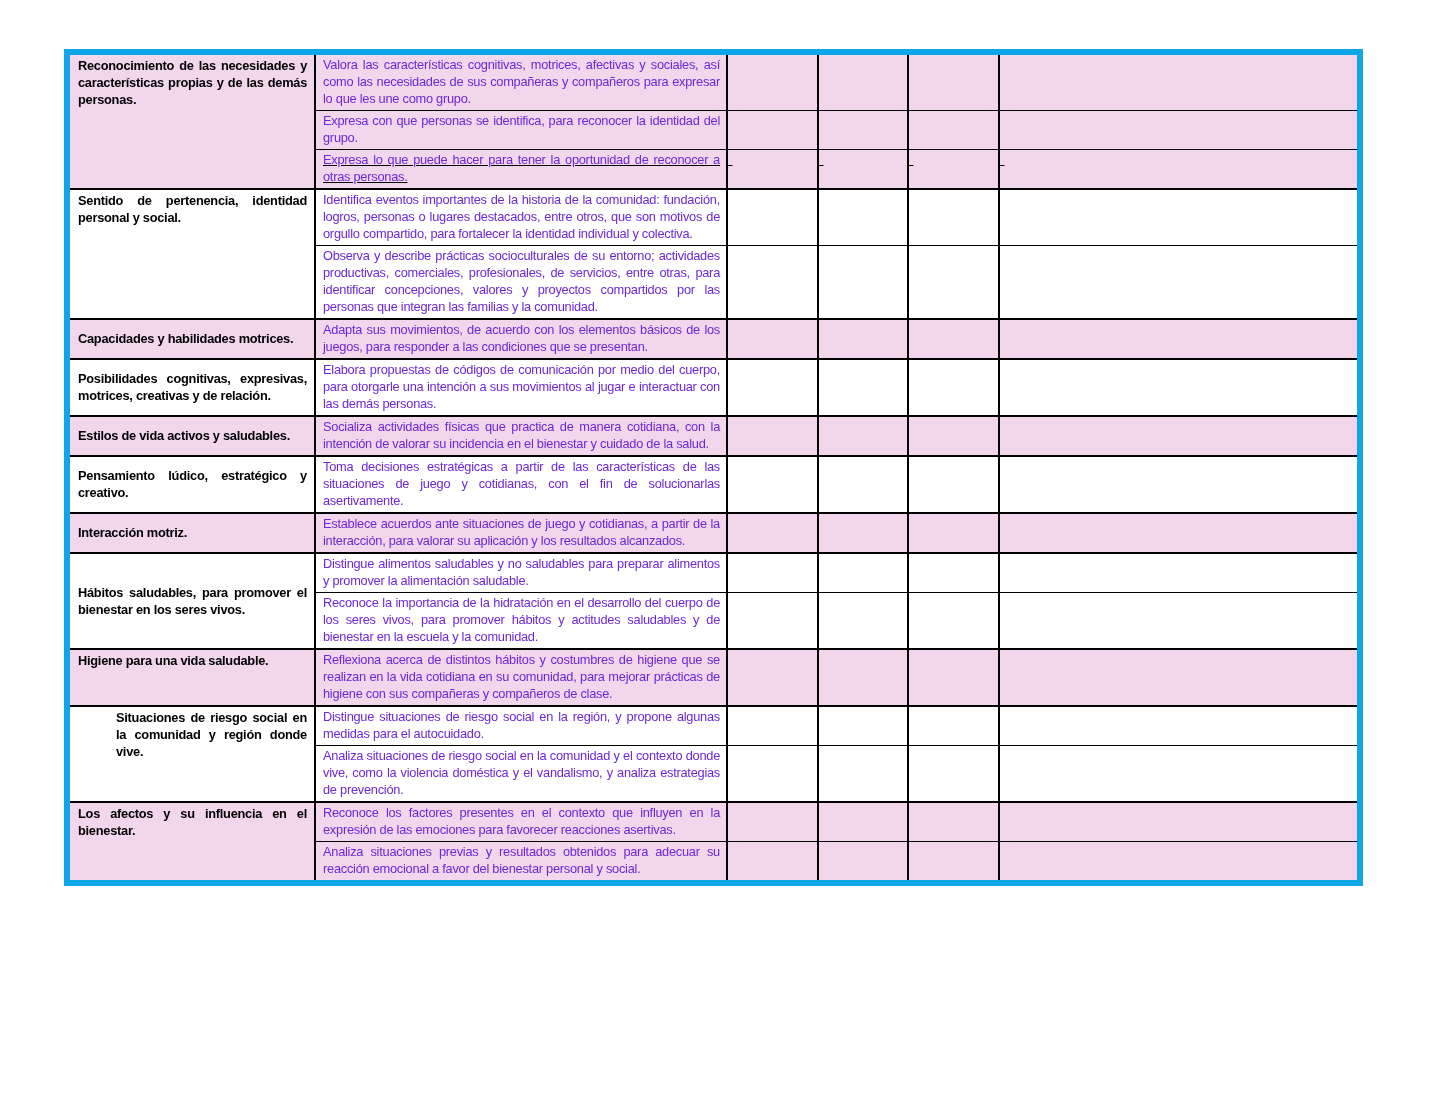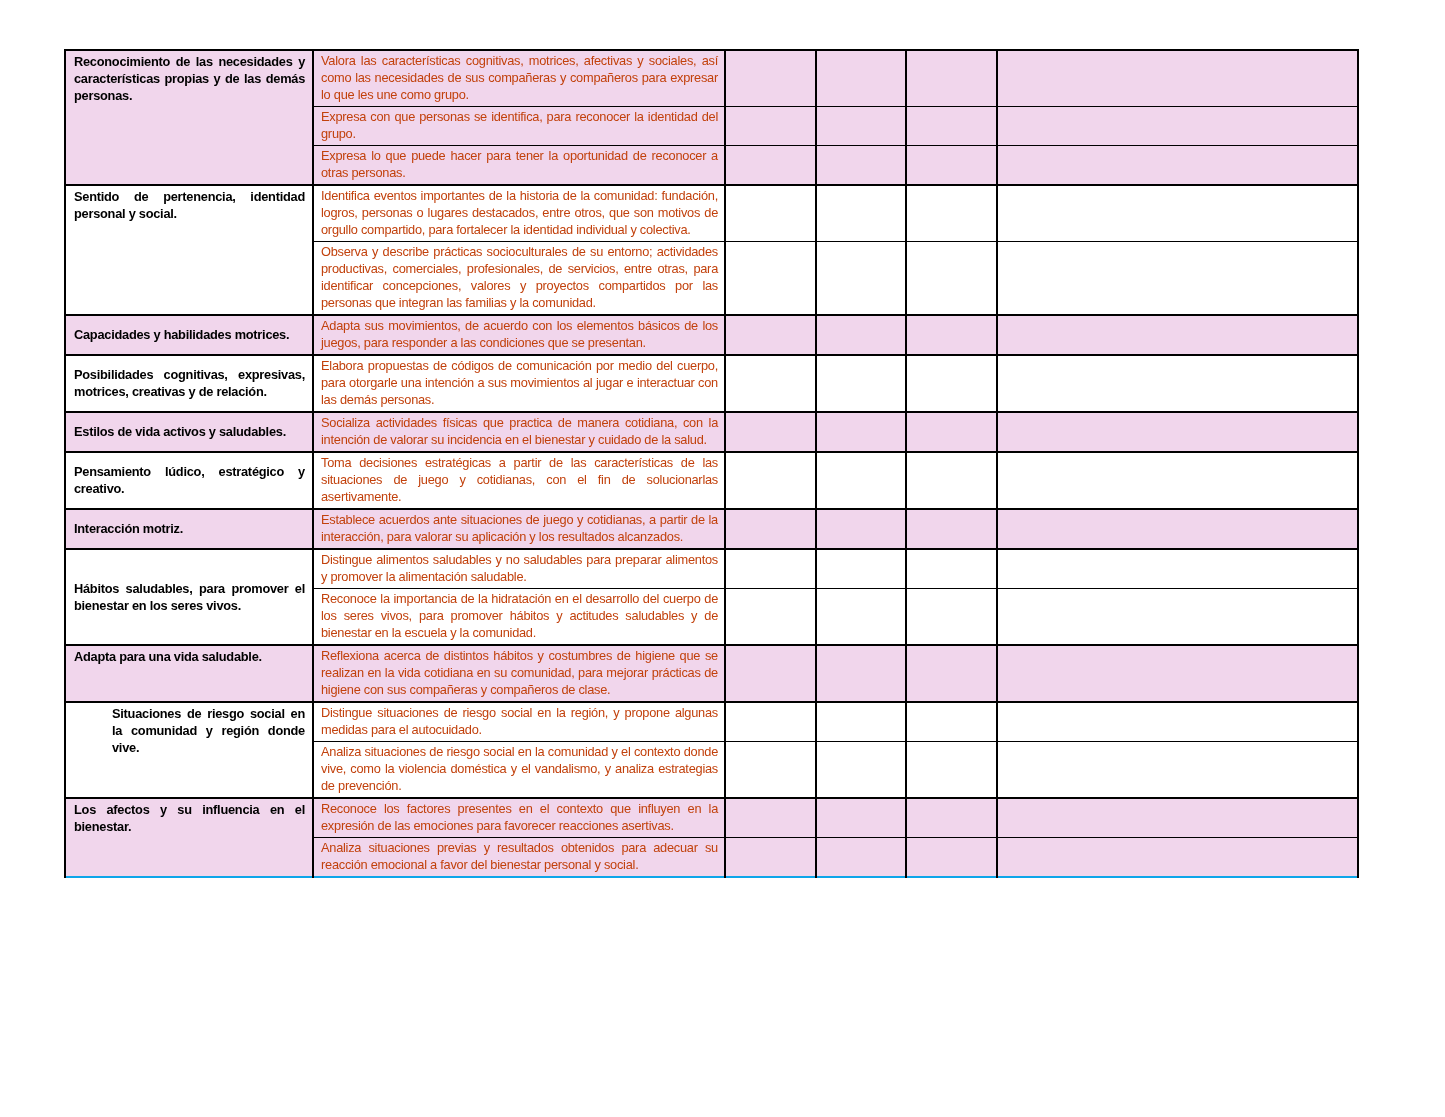--- a/index.html
+++ b/index.html
@@ -17,21 +17,21 @@
     background: #ffffff;
     overflow: hidden;
   }
   table.curriculum {
     position: absolute;
     left: 64px;
     top: 49px;
     width: 1293px;
     border-collapse: collapse;
     table-layout: fixed;
-    border: 2px solid #0ea5e9;
+    border: 6px solid #0ea5e9;
   }
   table.curriculum td {
     border: 1px solid #000000;
     border-left-width: 2px;
     border-right-width: 2px;
     vertical-align: top;
     overflow: hidden;
   }
   tr.block-start td {
     border-top-width: 2px;
@@ -42,21 +42,21 @@
     line-height: 17px;
     letter-spacing: -0.25px;
     color: #000000;
     text-align: justify;
     padding: 2px 7px 3px 8px;
   }
   td.desc {
     font-size: 12.8px;
     line-height: 17px;
     letter-spacing: -0.25px;
-    color: #c2410c;
+    color: #6d28d9;
     text-align: justify;
     padding: 1px 6px 3px 7px;
     margin-left: 12px;
   }
   td.empty {
     padding: 0;
   }
 </style>
 </head>
 <body>
@@ -80,21 +80,21 @@
           <td class="empty">&nbsp;</td>
           <td class="empty">&nbsp;</td>
         </tr>
         <tr style="background-color: rgb(241, 214, 236);">
           <td class="desc">Expresa con que personas se identifica, para reconocer la identidad del grupo.</td>
           <td class="empty">&nbsp;</td>
           <td class="empty">&nbsp;</td>
           <td class="empty">&nbsp;</td>
           <td class="empty">&nbsp;</td>
         </tr>
-        <tr style="background-color: rgb(241, 214, 236);">
+        <tr style="background-color: rgb(241, 214, 236); text-decoration: underline;">
           <td class="desc">Expresa lo que puede hacer para tener la oportunidad de reconocer a otras personas.</td>
           <td class="empty">&nbsp;</td>
           <td class="empty">&nbsp;</td>
           <td class="empty">&nbsp;</td>
           <td class="empty">&nbsp;</td>
         </tr>
         <tr class="block-start" style="background-color: rgb(255, 255, 255);">
           <td class="cat" rowspan="2" style="vertical-align: top;">Sentido de pertenencia, identidad personal y social.</td>
           <td class="desc">Identifica eventos importantes de la historia de la comunidad: fundación, logros, personas o lugares destacados, entre otros, que son motivos de orgullo compartido, para fortalecer la identidad individual y colectiva.</td>
           <td class="empty">&nbsp;</td>
@@ -158,21 +158,21 @@
           <td class="empty">&nbsp;</td>
         </tr>
         <tr style="background-color: rgb(255, 255, 255);">
           <td class="desc">Reconoce la importancia de la hidratación en el desarrollo del cuerpo de los seres vivos, para promover hábitos y actitudes saludables y de bienestar en la escuela y la comunidad.</td>
           <td class="empty">&nbsp;</td>
           <td class="empty">&nbsp;</td>
           <td class="empty">&nbsp;</td>
           <td class="empty">&nbsp;</td>
         </tr>
         <tr class="block-start" style="background-color: rgb(241, 214, 236);">
-          <td class="cat" rowspan="1" style="vertical-align: top;">Adapta para una vida saludable.</td>
+          <td class="cat" rowspan="1" style="vertical-align: top;">Higiene para una vida saludable.</td>
           <td class="desc">Reflexiona acerca de distintos hábitos y costumbres de higiene que se realizan en la vida cotidiana en su comunidad, para mejorar prácticas de higiene con sus compañeras y compañeros de clase.</td>
           <td class="empty">&nbsp;</td>
           <td class="empty">&nbsp;</td>
           <td class="empty">&nbsp;</td>
           <td class="empty">&nbsp;</td>
         </tr>
         <tr class="block-start" style="background-color: rgb(255, 255, 255);">
           <td class="cat" rowspan="2" style="vertical-align: top; padding-left: 46px;">Situaciones de riesgo social en la comunidad y región donde vive.</td>
           <td class="desc">Distingue situaciones de riesgo social en la región, y propone algunas medidas para el autocuidado.</td>
           <td class="empty">&nbsp;</td>

